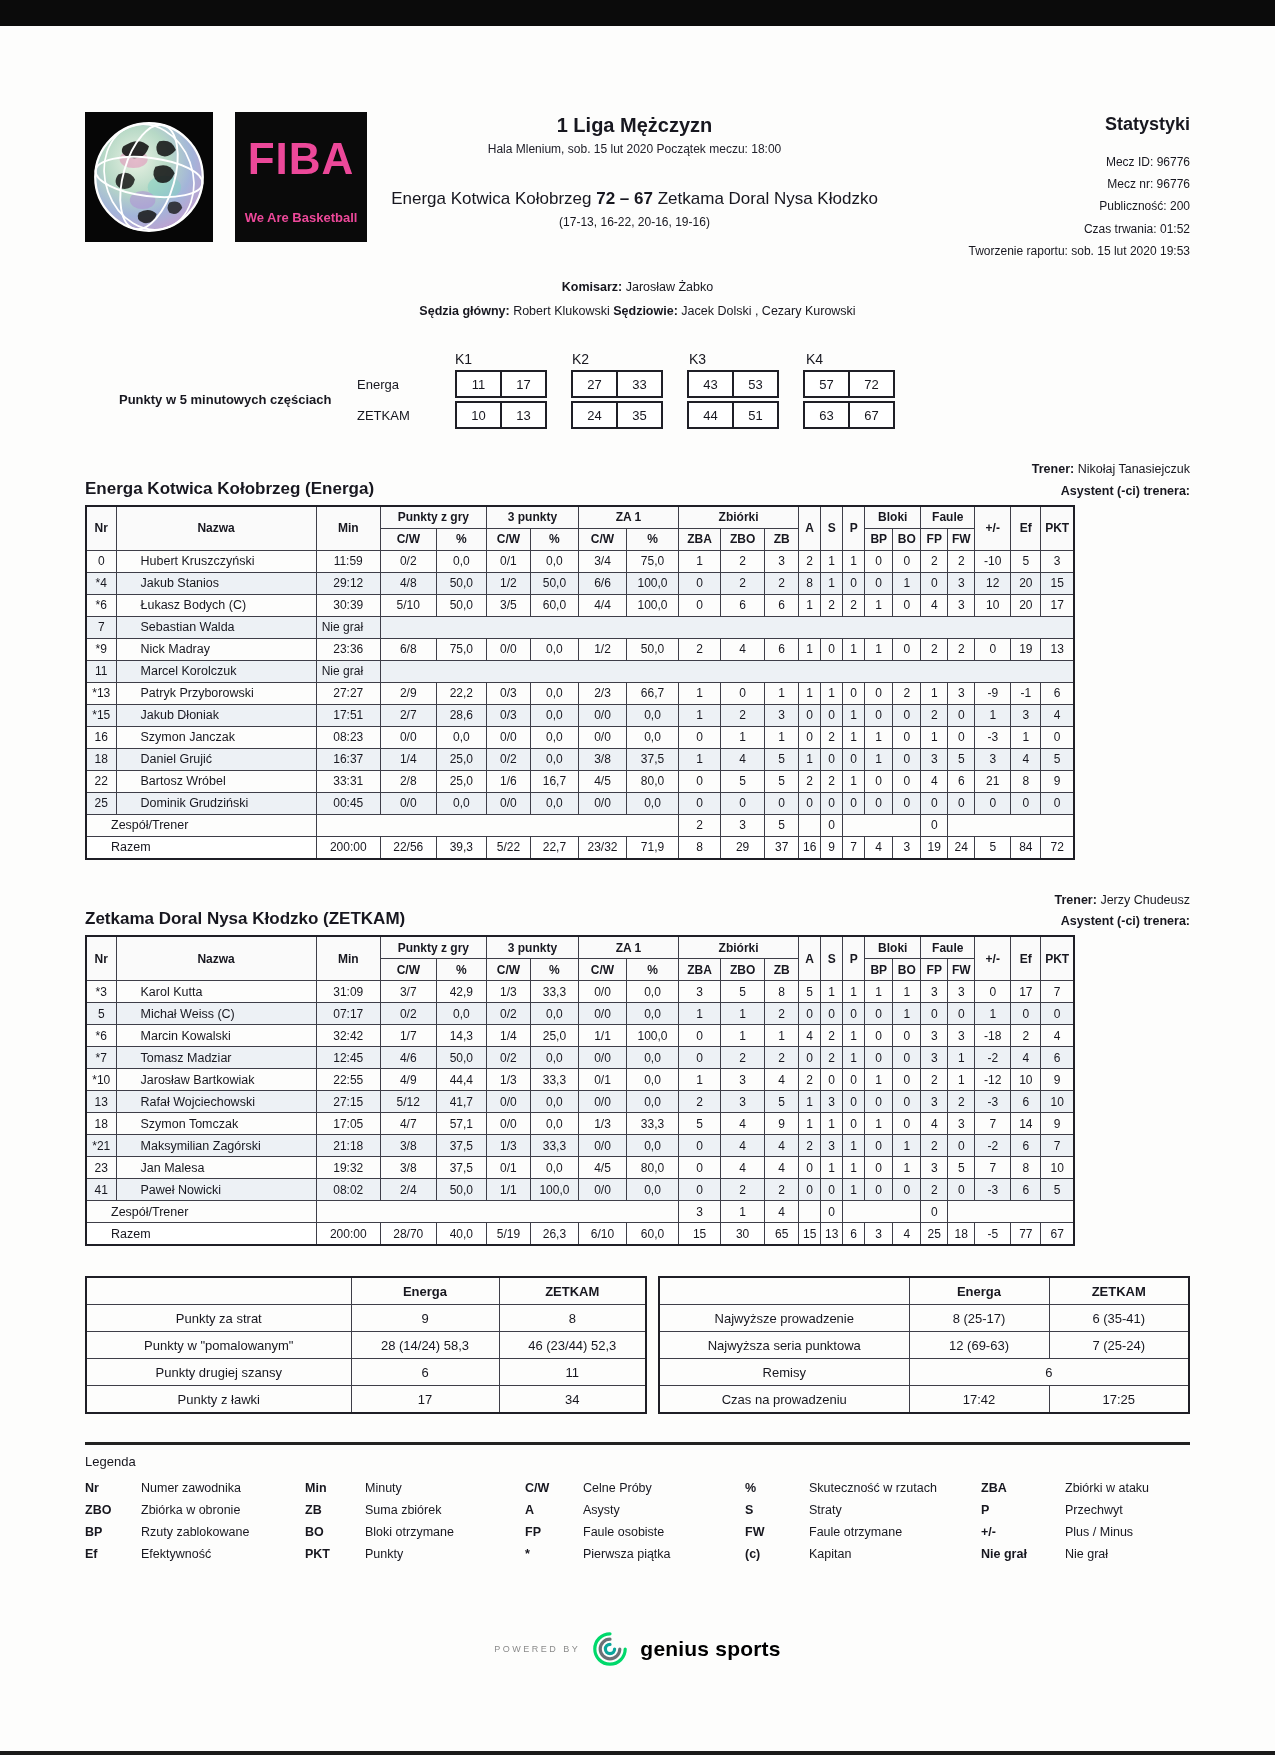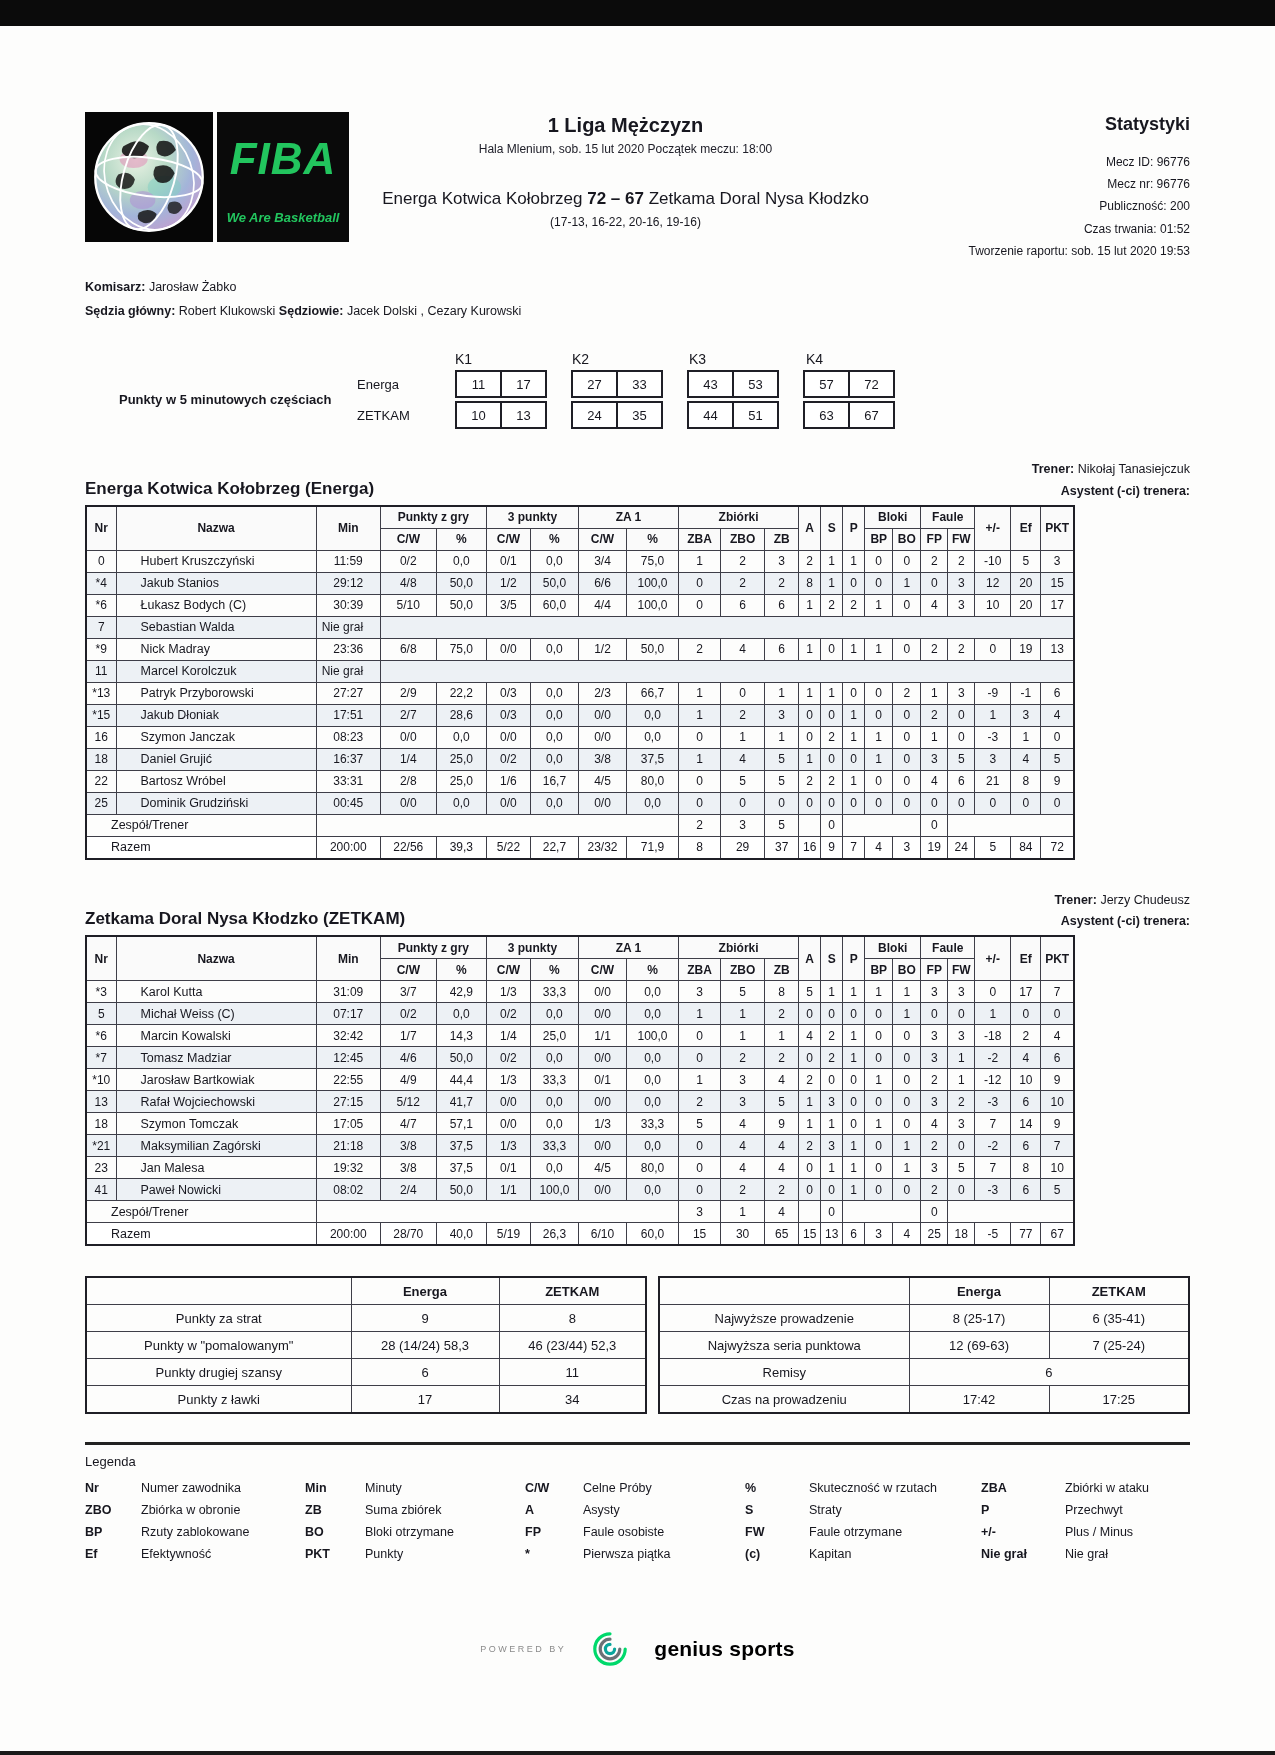--- a/index.html
+++ b/index.html
@@ -10,35 +10,35 @@
   }
   .scan-bar-top{position:absolute;top:0;left:0;width:1275px;height:26px;background:#0b0b0b;}
   .scan-bar-bottom{position:absolute;bottom:0;left:0;width:1275px;height:4px;background:#1a1a1a;}
   .page{position:absolute;top:26px;left:85px;width:1105px;}
 
   
   .header{display:flex;margin-top:86px;}
   .logo-cluster{display:flex;}
   .fiba-globe{width:128px;height:130px;background:#060606;flex:none;}
   .fiba-globe svg{display:block;width:100%;height:100%;}
-  .fiba-box{width:132px;height:130px;background:#0a0a0a;color:#22c55e;flex:none;margin-left:4px;
-            display:flex;flex-direction:column;align-items:center;font-style:italic;}
+  .fiba-box{width:132px;height:130px;background:#0a0a0a;color:#ec4899;flex:none;margin-left:22px;
+            display:flex;flex-direction:column;align-items:center;}
   .fiba-word{font-size:44px;font-weight:bold;letter-spacing:1px;margin-top:22px;}
   .fiba-tag{font-size:13px;font-weight:bold;margin-top:26px;}
   .header-center{flex:1;text-align:center;padding:0 10px;}
   .comp-title{font-size:20px;font-weight:bold;margin-top:2px;}
   .venue-line{font-size:12px;margin-top:5px;color:#20202a;}
   .match-line{font-size:17px;margin-top:32px;max-width:600px;margin-left:auto;margin-right:auto;line-height:1.35;}
   .match-line .score{font-weight:bold;}
   .qline{font-size:12px;margin-top:4px;}
   .header-right{width:288px;text-align:right;flex:none;}
   .stats-heading{font-size:18px;font-weight:bold;margin-top:2px;margin-bottom:16px;}
   .meta-line{font-size:12px;line-height:1.85;}
 
-  .officials{text-align:left;margin-top:14px;font-size:12.5px;line-height:1.9;}
+  .officials{text-align:center;margin-top:14px;font-size:12.5px;line-height:1.9;}
   .officials b{font-weight:bold;}
 
   
   .quarters{display:flex;margin-top:28px;margin-left:34px;align-items:flex-end;}
   .q-label{font-weight:bold;font-size:13px;width:238px;flex:none;padding-bottom:22px;}
   .q-grid{}
   .q-header{display:flex;margin-left:98px;}
   .q-k{width:93px;text-align:left;font-weight:normal;font-size:14px;margin-right:24px;flex:none;}
   .q-row{display:flex;align-items:center;margin-top:3px;}
   .q-team{width:98px;font-size:13px;flex:none;}
@@ -75,21 +75,21 @@
   
   .legend{margin-top:28px;border-top:3px solid #222;padding-top:9px;}
   .legend-title{font-size:13px;}
   .legend-grid{display:grid;grid-template-columns:56px 164px 60px 160px 58px 162px 64px 172px 84px 125px;
                margin-top:12px;font-size:12.5px;row-gap:8px;}
   .lg-term{font-weight:bold;}
   .lg-def{}
 
   
   .footer{position:absolute;left:0;bottom:88px;width:1275px;display:flex;align-items:center;
-          justify-content:center;gap:26px;}
+          justify-content:center;gap:12px;}
   .powered{font-size:9px;letter-spacing:2.5px;color:#8b8b8b;}
   .brand-text{font-size:21px;font-weight:bold;color:#000000;letter-spacing:0.2px;}
 </style>
 </head>
 <body>
 
 <div class="scan-bar-top"></div>
 
 <div class="page">
 

